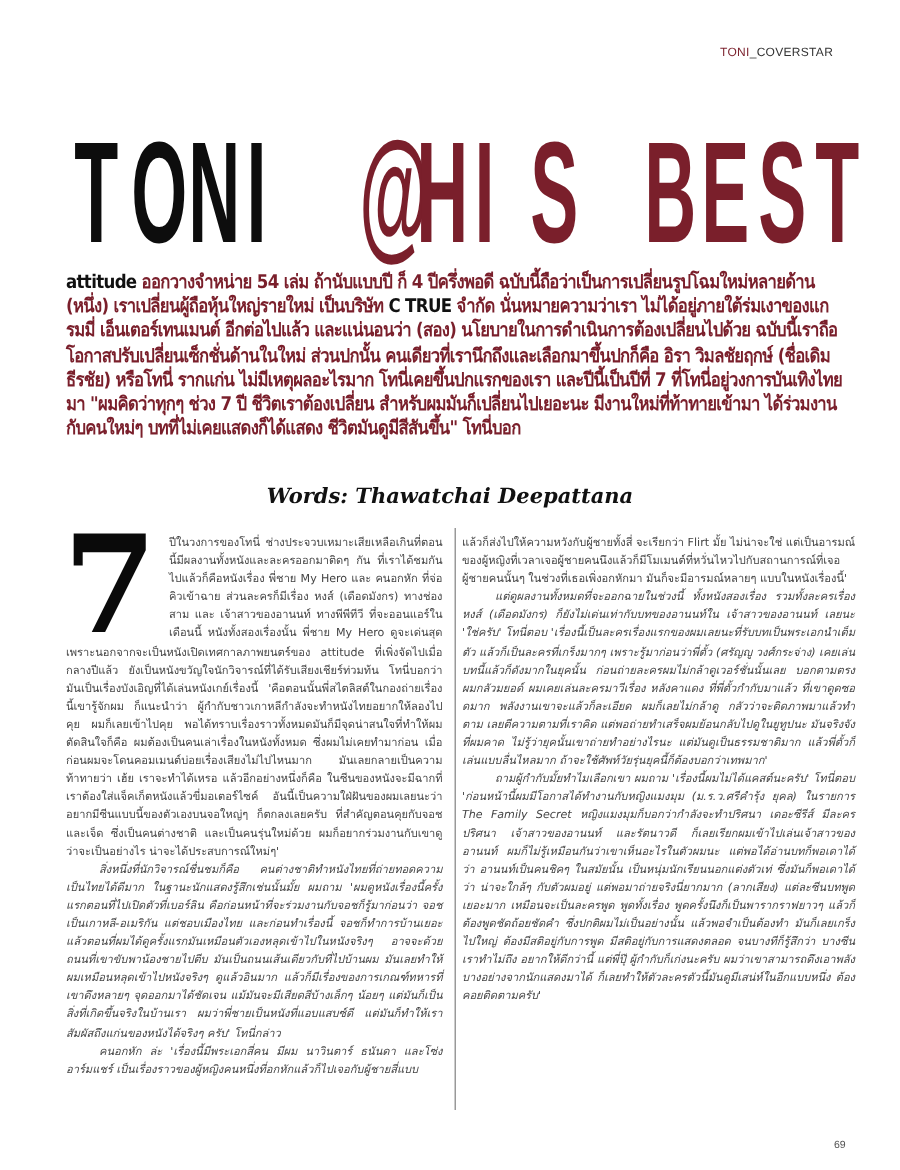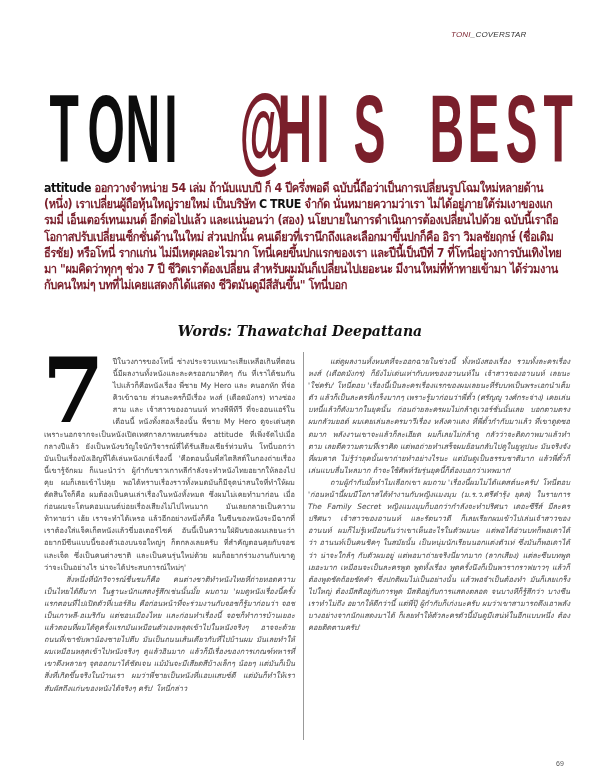--- a/index.html
+++ b/index.html
@@ -1,23 +1,22 @@
 <!DOCTYPE html>
 <html><head>
 <meta charset="utf-8">
 <style>
   * { margin: 0; padding: 0; box-sizing: border-box; }
   html, body { width: 600px; height: 780px; background: #ffffff; overflow: hidden; }
   body { position: relative; font-family: "DejaVu Sans", sans-serif; color: #333; }
 
   .section-tag {
-    position: absolute; top: 30px; left: 451px;
+    position: absolute; top: 30px; left: 480px;
     font-family: "Liberation Sans", sans-serif; font-size: 8px; letter-spacing: 0.2px;
     color: #333;
-    font-style: italic;
   }
   .section-tag .accent { color: #7a1f2b; }
 
   .title {
     position: absolute; top: 86px; left: 42px; width: 524px; height: 86px;
     display: flex; justify-content: space-between; align-items: flex-start;
     font-family: "Liberation Sans", sans-serif; font-weight: 700;
     font-size: 96px; line-height: 86px;
     transform-origin: left top;
   }
@@ -97,22 +96,24 @@
 <div class="deck">
   <span class="brand">attitude</span><span> ออกวางจำหน่าย 54 เล่ม ถ้านับแบบปี ก็ 4 ปีครึ่งพอดี ฉบับนี้ถือว่าเป็นการเปลี่ยนรูปโฉมใหม่หลายด้าน (หนึ่ง) เราเปลี่ยนผู้ถือหุ้นใหญ่รายใหม่ เป็นบริษัท </span><span class="ctrue">C TRUE</span><span> จำกัด นั่นหมายความว่าเรา ไม่ได้อยู่ภายใต้ร่มเงาของแกรมมี่ เอ็นเตอร์เทนเมนต์ อีกต่อไปแล้ว และแน่นอนว่า (สอง) นโยบายในการดำเนินการต้องเปลี่ยนไปด้วย ฉบับนี้เราถือโอกาสปรับเปลี่ยนเซ็กชั่นด้านในใหม่ ส่วนปกนั้น คนเดียวที่เรานึกถึงและเลือกมาขึ้นปกก็คือ อิรา วิมลชัยฤกษ์ (ชื่อเดิม ธีรชัย) หรือโทนี่ รากแก่น ไม่มีเหตุผลอะไรมาก โทนี่เคยขึ้นปกแรกของเรา และปีนี้เป็นปีที่ 7 ที่โทนี่อยู่วงการบันเทิงไทยมา "ผมคิดว่าทุกๆ ช่วง 7 ปี ชีวิตเราต้องเปลี่ยน สำหรับผมมันก็เปลี่ยนไปเยอะนะ มีงานใหม่ที่ท้าทายเข้ามา ได้ร่วมงานกับคนใหม่ๆ บทที่ไม่เคยแสดงก็ได้แสดง ชีวิตมันดูมีสีสันขึ้น" โทนี่บอก</span>
 </div>
 
 <div class="byline">Words: Thawatchai Deepattana</div>
 
 <div class="col col-left">
   <span class="dropcap">7</span>
   <p>ปีในวงการของโทนี่ ช่างประจวบเหมาะเสียเหลือเกินที่ตอนนี้มีผลงานทั้งหนังและละครออกมาติดๆ กัน ที่เราได้ชมกันไปแล้วก็คือหนังเรื่อง พี่ชาย My Hero และ คนอกหัก ที่จ่อคิวเข้าฉาย ส่วนละครก็มีเรื่อง หงส์ (เดือดมังกร) ทางช่องสาม และ เจ้าสาวของอานนท์ ทางพีพีทีวี ที่จะออนแอร์ในเดือนนี้ หนังทั้งสองเรื่องนั้น พี่ชาย My Hero ดูจะเด่นสุด เพราะนอกจากจะเป็นหนังเปิดเทศกาลภาพยนตร์ของ attitude ที่เพิ่งจัดไปเมื่อกลางปีแล้ว ยังเป็นหนังขวัญใจนักวิจารณ์ที่ได้รับเสียงเชียร์ท่วมท้น โทนี่บอกว่ามันเป็นเรื่องบังเอิญที่ได้เล่นหนังเกย์เรื่องนี้ 'คือตอนนั้นพี่สไตลิสต์ในกองถ่ายเรื่องนี้เขารู้จักผม ก็แนะนำว่า ผู้กำกับชาวเกาหลีกำลังจะทำหนังไทยอยากให้ลองไปคุย ผมก็เลยเข้าไปคุย พอได้ทราบเรื่องราวทั้งหมดมันก็มีจุดน่าสนใจที่ทำให้ผมตัดสินใจก็คือ ผมต้องเป็นคนเล่าเรื่องในหนังทั้งหมด ซึ่งผมไม่เคยทำมาก่อน เมื่อก่อนผมจะโดนคอมเมนต์บ่อยเรื่องเสียงไม่ไปไหนมาก มันเลยกลายเป็นความท้าทายว่า เฮ้ย เราจะทำได้เหรอ แล้วอีกอย่างหนึ่งก็คือ ในซีนของหนังจะมีฉากที่เราต้องใส่แจ็คเก็ตหนังแล้วขี่มอเตอร์ไซค์ อันนี้เป็นความใฝ่ฝันของผมเลยนะว่าอยากมีซีนแบบนี้ของตัวเองบนจอใหญ่ๆ ก็ตกลงเลยครับ ที่สำคัญตอนคุยกับจอชและเจ็ด ซึ่งเป็นคนต่างชาติ และเป็นคนรุ่นใหม่ด้วย ผมก็อยากร่วมงานกับเขาดูว่าจะเป็นอย่างไร น่าจะได้ประสบการณ์ใหม่ๆ'</p>
   <p class="indent">สิ่งหนึ่งที่นักวิจารณ์ชื่นชมก็คือ คนต่างชาติทำหนังไทยที่ถ่ายทอดความเป็นไทยได้ดีมาก ในฐานะนักแสดงรู้สึกเช่นนั้นมั้ย ผมถาม 'ผมดูหนังเรื่องนี้ครั้งแรกตอนที่ไปเปิดตัวที่เบอร์ลิน คือก่อนหน้าที่จะร่วมงานกับจอชก็รู้มาก่อนว่า จอชเป็นเกาหลี-อเมริกัน แต่ชอบเมืองไทย และก่อนทำเรื่องนี้ จอชก็ทำการบ้านเยอะ แล้วตอนที่ผมได้ดูครั้งแรกมันเหมือนตัวเองหลุดเข้าไปในหนังจริงๆ อาจจะด้วยถนนที่เขาขับพาน้องชายไปตีบ มันเป็นถนนเส้นเดียวกับที่ไปบ้านผม มันเลยทำให้ผมเหมือนหลุดเข้าไปหนังจริงๆ ดูแล้วอินมาก แล้วก็มีเรื่องของการเกณฑ์ทหารที่เขาดึงหลายๆ จุดออกมาได้ชัดเจน แม้มันจะมีเสียดสีบ้างเล็กๆ น้อยๆ แต่มันก็เป็นสิ่งที่เกิดขึ้นจริงในบ้านเรา ผมว่าพี่ชายเป็นหนังที่แอบแสบซ์ดี แต่มันก็ทำให้เราสัมผัสถึงแก่นของหนังได้จริงๆ ครับ' โทนี่กล่าว</p>
+  <p class="indent">คนอกหัก ล่ะ 'เรื่องนี้มีพระเอกสี่คน มีผม นาวินตาร์ ธนันดา และโซ่ง อาร์มแชร์ เป็นเรื่องราวของผู้หญิงคนหนึ่งที่อกหักแล้วก็ไปเจอกับผู้ชายสี่แบบ</p>
 </div>
 
 <div class="divider"></div>
 
 <div class="col col-right">
+  <p>แล้วก็ส่งไปให้ความหวังกับผู้ชายทั้งสี่ จะเรียกว่า Flirt มั้ย ไม่น่าจะใช่ แต่เป็นอารมณ์ของผู้หญิงที่เวลาเจอผู้ชายคนนึงแล้วก็มีโมเมนต์ที่หวั่นไหวไปกับสถานการณ์ที่เจอผู้ชายคนนั้นๆ ในช่วงที่เธอเพิ่งอกหักมา มันก็จะมีอารมณ์หลายๆ แบบในหนังเรื่องนี้'</p>
   <p class="indent">แต่ดูผลงานทั้งหมดที่จะออกฉายในช่วงนี้ ทั้งหนังสองเรื่อง รวมทั้งละครเรื่องหงส์ (เดือดมังกร) ก็ยังไม่เด่นเท่ากับบทของอานนท์ใน เจ้าสาวของอานนท์ เลยนะ 'ใช่ครับ' โทนี่ตอบ 'เรื่องนี้เป็นละครเรื่องแรกของผมเลยนะที่รับบทเป็นพระเอกนำเต็มตัว แล้วก็เป็นละครที่เกร็งมากๆ เพราะรู้มาก่อนว่าพี่ตั้ว (ศรัญญู วงศ์กระจ่าง) เคยเล่นบทนี้แล้วก็ดังมากในยุคนั้น ก่อนถ่ายละครผมไม่กล้าดูเวอร์ชั่นนั้นเลย บอกตามตรง ผมกลัวมยอด์ ผมเคยเล่นละครมาวีเรื่อง หลังคาแดง ที่พี่ตั้วกำกับมาแล้ว ที่เขาดูดซอดมาก พลังงานเขาจะแล้วก็ละเอียด ผมก็เลยไม่กล้าดู กลัวว่าจะติดภาพมาแล้วทำตาม เลยตีความตามที่เราคิด แต่พอถ่ายทำเสร็จผมย้อนกลับไปดูในยูทูปนะ มันจริงจังที่ผมคาด ไม่รู้ว่ายุคนั้นเขาถ่ายทำอย่างไรนะ แต่มันดูเป็นธรรมชาติมาก แล้วพี่ตั้วก็เล่นแบบลื่นไหลมาก ถ้าจะใช้ศัพท์วัยรุ่นยุคนี้ก็ต้องบอกว่าเทพมาก'</p>
   <p class="indent">ถามผู้กำกับมั้ยทำไมเลือกเขา ผมถาม 'เรื่องนี้ผมไม่ได้แคสต์นะครับ' โทนี่ตอบ 'ก่อนหน้านี้ผมมีโอกาสได้ทำงานกับหญิงแมงมุม (ม.ร.ว.ศรีคำรุ้ง ยุคล) ในรายการ The Family Secret หญิงแมงมุมก็บอกว่ากำลังจะทำปริศนา เดอะซีรีส์ มีละครปริศนา เจ้าสาวของอานนท์ และรัตนาวดี ก็เลยเรียกผมเข้าไปเล่นเจ้าสาวของอานนท์ ผมก็ไม่รู้เหมือนกันว่าเขาเห็นอะไรในตัวผมนะ แต่พอได้อ่านบทก็พอเดาได้ว่า อานนท์เป็นคนชิคๆ ในสมัยนั้น เป็นหนุ่มนักเรียนนอกแต่งตัวเท่ ซึ่งมันก็พอเดาได้ว่า น่าจะใกล้ๆ กับตัวผมอยู่ แต่พอมาถ่ายจริงนี่ยากมาก (ลากเสียง) แต่ละซีนบทพูดเยอะมาก เหมือนจะเป็นละครพูด พูดทั้งเรื่อง พูดครั้งนึงก็เป็นพารากราฟยาวๆ แล้วก็ต้องพูดชัดถ้อยชัดคำ ซึ่งปกติผมไม่เป็นอย่างนั้น แล้วพอจำเป็นต้องทำ มันก็เลยเกร็งไปใหญ่ ต้องมีสติอยู่กับการพูด มีสติอยู่กับการแสดงตลอด จนบางทีก็รู้สึกว่า บางซีนเราทำไม่ถึง อยากให้ดีกว่านี้ แต่พี่ปุ๊ ผู้กำกับก็เก่งนะครับ ผมว่าเขาสามารถดึงเอาพลังบางอย่างจากนักแสดงมาได้ ก็เลยทำให้ตัวละครตัวนี้มันดูมีเสน่ห์ในอีกแบบหนึ่ง ต้องคอยติดตามครับ'</p>
 </div>
 
 <div class="page-num">69</div>
 
 </body></html>

